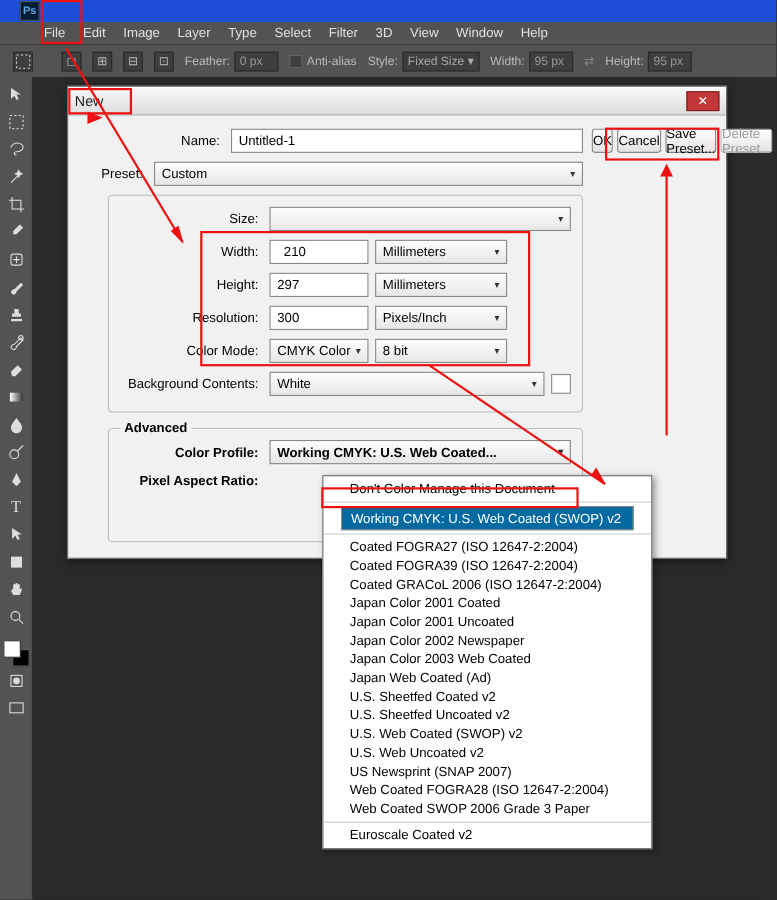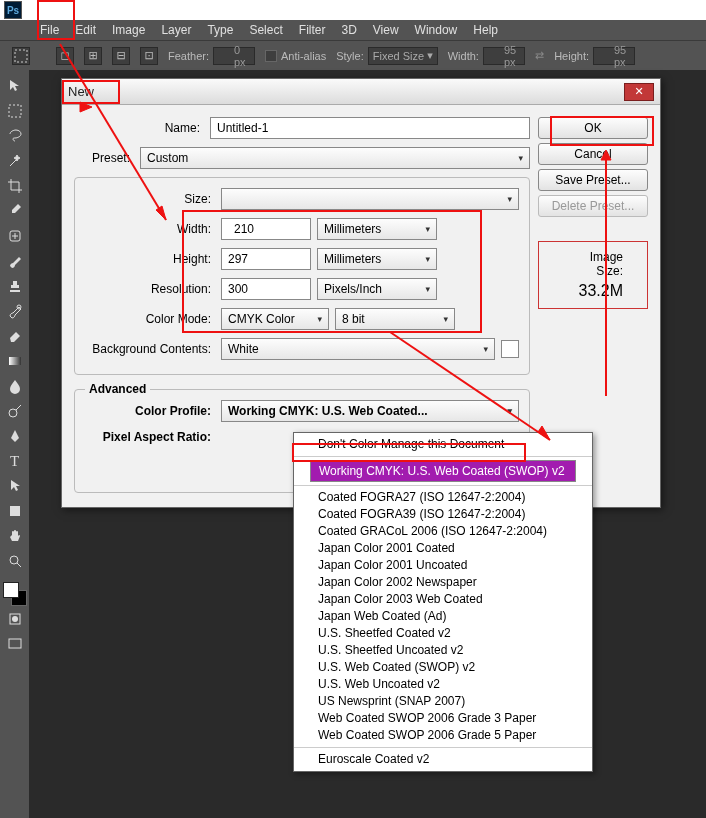--- a/index.html
+++ b/index.html
@@ -1,65 +1,65 @@
 <!DOCTYPE html>
 <html><head>
 <meta charset="utf-8">
 <style>
 * { box-sizing: border-box; margin: 0; padding: 0; }
 body { width: 706px; height: 818px; background: #2a2a2a; font-family: "Segoe UI", Tahoma, sans-serif; font-size: 11px; color: #ccc; position: relative; overflow: hidden; }
-.titlebar { height: 20px; background: #ffffff; display: flex; align-items: center; padding-left: 4px; }
+.titlebar { height: 20px; background: #1d4ed8; display: flex; align-items: center; padding-left: 18px; }
 .ps-logo { width: 18px; height: 18px; background: #001c36; display: flex; align-items: center; justify-content: center; font-size: 10px; font-weight: bold; color: #5da9dd; border: 1px solid #555; }
 .menubar { height: 20px; background: #535353; display: flex; align-items: center; padding-left: 40px; gap: 16px; color: #e0e0e0; font-size: 12px; }
 .menubar span { cursor: pointer; }
 .opts { height: 30px; background: #535353; border-top: 1px solid #3a3a3a; display: flex; align-items: center; padding-left: 12px; gap: 10px; font-size: 11px; color: #bbb; }
 .opts .ic { width: 18px; height: 18px; background: #3e3e3e; border: 1px solid #2a2a2a; display: inline-flex; align-items: center; justify-content: center; }
 .opts .lab { display: flex; align-items: center; gap: 4px; }
-.opts .val { width: 40px; height: 18px; background: #3e3e3e; border: 1px solid #2a2a2a; padding: 0 20px; color: #999; display: flex; align-items: center; }
+.opts .val { width: 40px; height: 18px; background: #3e3e3e; border: 1px solid #2a2a2a; padding: 0 4px; color: #999; display: flex; align-items: center; }
 .opts .sty { width: 70px; height: 18px; background: #3e3e3e; border: 1px solid #2a2a2a; padding: 0 4px; display: flex; align-items: center; justify-content: space-between; color: #aaa; }
 .opts .chk { width: 12px; height: 12px; border: 1px solid #666; background: #3e3e3e; }
 .opts .swap { color: #888; }
 .workspace { position: absolute; top: 70px; left: 0; right: 0; bottom: 0; display: flex; }
 .toolbar { width: 30px; background: #535353; border-right: 1px solid #2a2a2a; display: flex; flex-direction: column; align-items: center; padding-top: 4px; gap: 1px; }
 .tool { width: 24px; height: 24px; display: flex; align-items: center; justify-content: center; color: #ccc; font-size: 14px; position: relative; }
 .tool svg { width: 16px; height: 16px; }
 .swatches { margin-top: 8px; width: 24px; height: 24px; position: relative; }
 .swatches .fg { width: 16px; height: 16px; background: #fff; border: 1px solid #222; position: absolute; top: 0; left: 0; }
 .swatches .bg { width: 16px; height: 16px; background: #000; border: 1px solid #666; position: absolute; bottom: 0; right: 0; }
 .canvas { flex: 1; background: #2a2a2a; position: relative; }
 
 
 .dialog { position: absolute; top: 78px; left: 61px; width: 600px; background: #f1f1f1; border: 1px solid #666; box-shadow: 2px 2px 8px rgba(0,0,0,.5); font-size: 12px; color: #000; }
 .dlg-title { height: 26px; background: linear-gradient(#fafafa,#dcdcdc); border-bottom: 1px solid #aaa; display: flex; align-items: center; padding: 0 6px; }
 .dlg-title .txt { font-size: 13px; color: #222; }
 .dlg-title .spacer { flex: 1; }
 .dlg-close { width: 30px; height: 18px; background: #c23838; color: #fff; font-size: 11px; display: flex; align-items: center; justify-content: center; border: 1px solid #7a1e1e; }
 .dlg-body { display: flex; padding: 12px 12px 14px 12px; gap: 8px; }
 .left { flex: 1; }
-.right { width: 110px; display: flex; flex-direction: column; gap: 4px; }
+.right { width: 110px; display: flex; flex-direction: row; gap: 4px; }
 .row { display: flex; align-items: center; gap: 6px; margin-bottom: 8px; }
 .lbl { width: 130px; text-align: right; padding-right: 4px; }
 .tinp { height: 22px; border: 1px solid #888; background: #fff; padding: 0 6px; font-size: 12px; }
 .sel { height: 22px; border: 1px solid #888; background: linear-gradient(#fdfdfd,#e7e7e7); padding: 0 6px; font-size: 12px; display: flex; align-items: center; justify-content: space-between; gap: 4px; }
 .sel .arr { font-size: 9px; color: #333; }
-.fieldset { border: 1px solid #bbb; border-radius: 4px; padding: 10px 10px 6px 10px; margin-top: 4px; position: relative; }
+.fieldset { border: 1px solid #bbb; border-radius: 4px; padding: 10px 10px 6px 10px; margin-top: 4px; position: relative; margin-left: 24px; }
 .fieldset.adv { padding-bottom: 40px; font-weight: bold; }
 .fieldset .legend { position: absolute; top: -8px; left: 10px; background: #f1f1f1; padding: 0 4px; font-size: 12px; }
 .btn { height: 22px; background: linear-gradient(#fdfdfd,#e3e3e3); border: 1px solid #888; border-radius: 3px; font-size: 12px; display: flex; align-items: center; justify-content: center; cursor: pointer; }
 .btn.dis { color: #999; border-color: #bbb; }
 .sizebox { border: 1px solid #c33; padding: 8px 24px; text-align: right; margin-top: 20px; }
 .sizebox .hd { font-size: 12px; }
 .sizebox .val { font-size: 16px; margin-top: 4px; }
 .smbox { width: 18px; height: 18px; border: 1px solid #888; background: #fff; }
 
 
 .dropdown { position: absolute; top: 432px; left: 293px; width: 300px; background: #fff; border: 1px solid #666; box-shadow: 2px 2px 6px rgba(0,0,0,.4); font-size: 12px; color: #000; z-index: 20; }
 .dropdown .grp { padding: 3px 16px; border-bottom: 1px solid #ccc; }
 .dropdown .itm { padding: 1px 8px; line-height: 15px; white-space: nowrap; }
-.dropdown .itm.sel { background: #a21caf; color: #fff; }
+.dropdown .itm.sel { background: #0369a1; color: #fff; }
 
 
 .redbox { position: absolute; border: 2px solid #e11; pointer-events: none; z-index: 50; }
 .arrow { position: absolute; stroke: #e11; fill: #e11; z-index: 49; pointer-events: none; }
 </style>
 </head>
 <body>
 
 <div class="titlebar">
   <div class="ps-logo">Ps</div>
@@ -290,21 +290,21 @@
         <div class="row">
           <span class="lbl">Resolution:</span>
           <input class="tinp" style="width: 90px;" value="300">
           <div class="sel" style="width:120px">
               <span>Pixels/Inch</span>
               <span class="arr">▾</span>
             </div>
         </div>
         <div class="row">
           <span class="lbl">Color Mode:</span>
-          <div class="sel" style="width:108px">
+          <div class="sel" style="width:90px">
               <span>CMYK Color</span>
               <span class="arr">▾</span>
             </div>
           <div class="sel" style="width:120px">
               <span>8 bit</span>
               <span class="arr">▾</span>
             </div>
         </div>
         <div class="row" style="margin-top:6px">
           <span class="lbl">Background Contents:</span>
@@ -358,22 +358,22 @@
       <div class="itm">Japan Color 2001 Coated</div>
       <div class="itm">Japan Color 2001 Uncoated</div>
       <div class="itm">Japan Color 2002 Newspaper</div>
       <div class="itm">Japan Color 2003 Web Coated</div>
       <div class="itm">Japan Web Coated (Ad)</div>
       <div class="itm">U.S. Sheetfed Coated v2</div>
       <div class="itm">U.S. Sheetfed Uncoated v2</div>
       <div class="itm">U.S. Web Coated (SWOP) v2</div>
       <div class="itm">U.S. Web Uncoated v2</div>
       <div class="itm">US Newsprint (SNAP 2007)</div>
+      <div class="itm">Web Coated FOGRA28 (ISO 12647-2:2004)</div>
       <div class="itm">Web Coated SWOP 2006 Grade 3 Paper</div>
-      <div class="itm">Web Coated SWOP 2006 Grade 5 Paper</div>
     </div>
   <div class="grp" id="grp3" style="border-bottom:none">
       <div class="itm">Euroscale Coated v2</div>
     </div>
 </div>
 
 <div class="redbox" style="top:0;left:37px;width:38px;height:40px"></div>
 <div class="redbox" style="top:80px;left:62px;width:58px;height:24px"></div>
 <div class="redbox" style="top:116px;left:550px;width:104px;height:30px"></div>
 <div class="redbox" style="top:210px;left:182px;width:300px;height:123px"></div>

